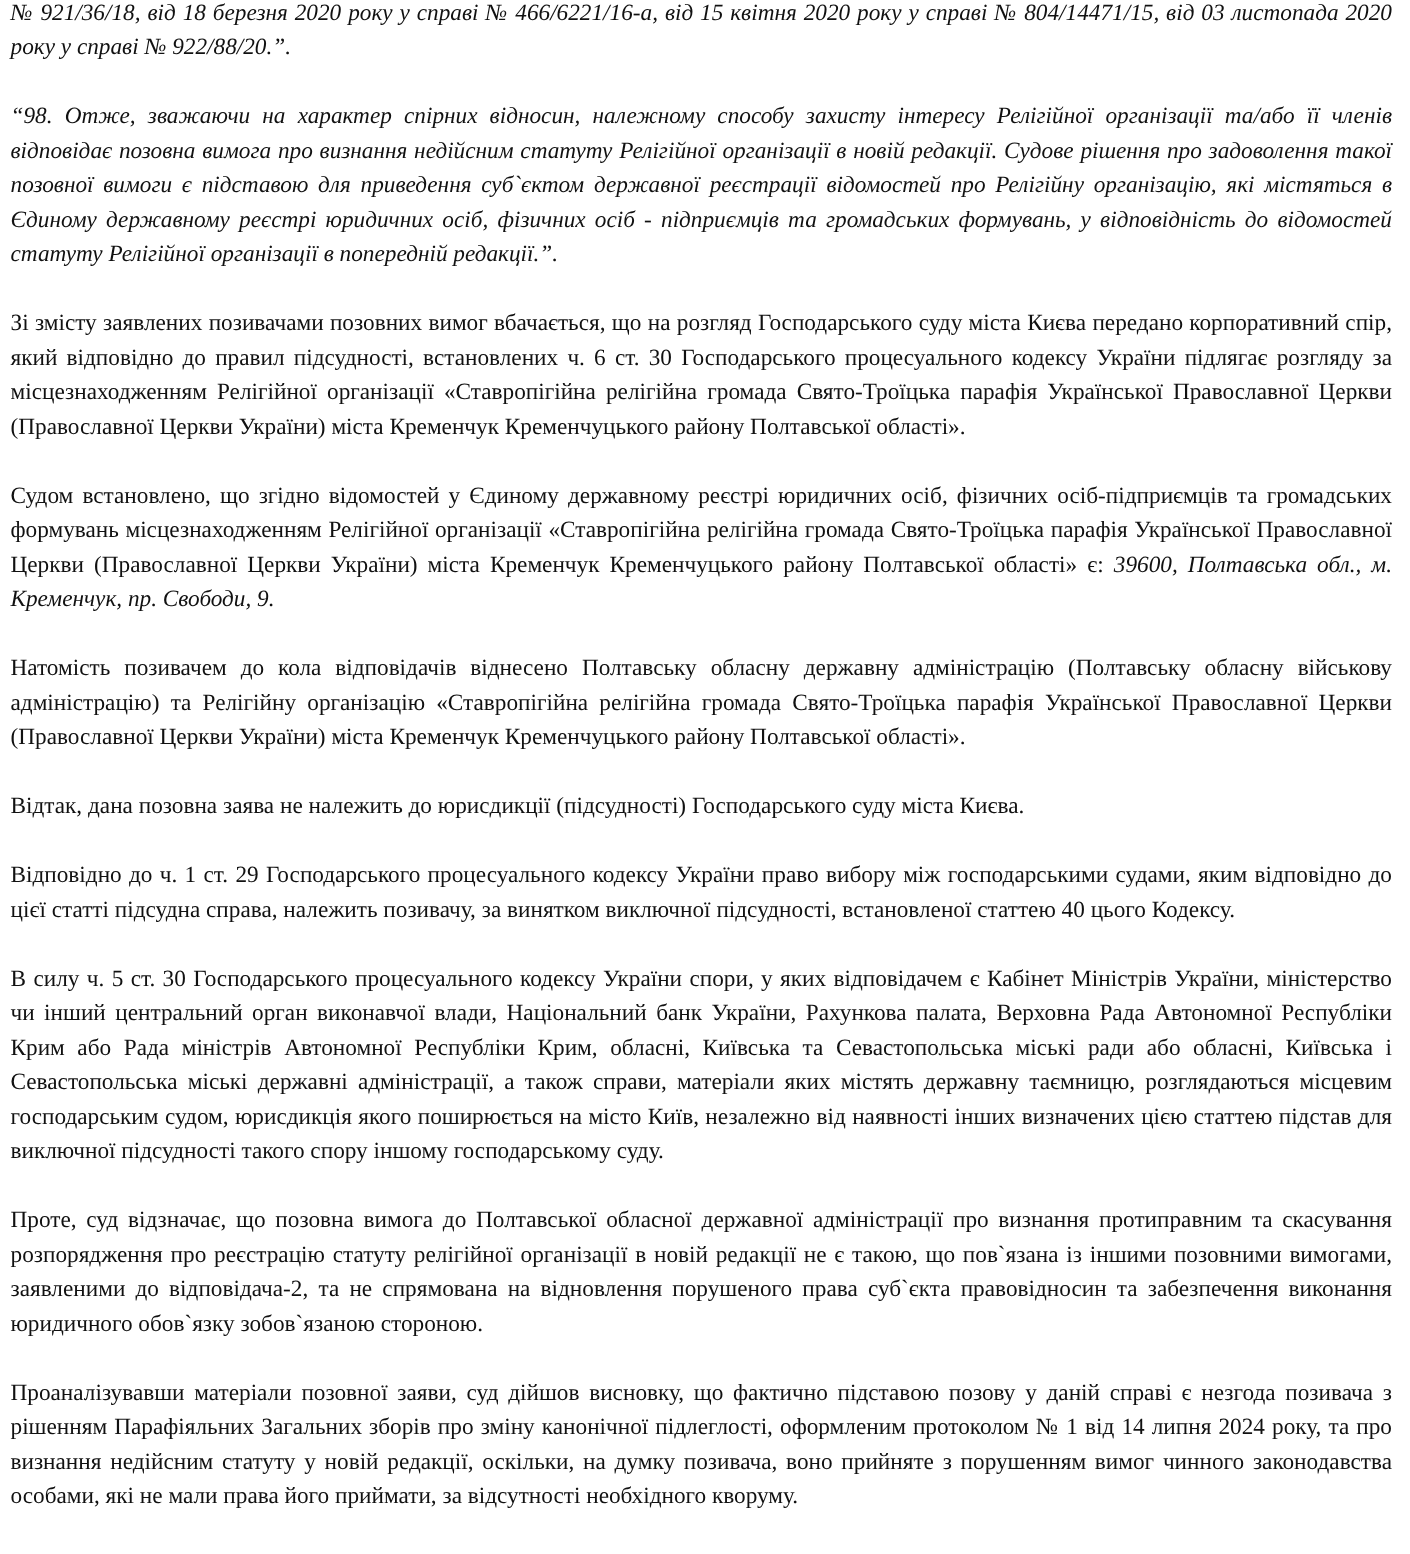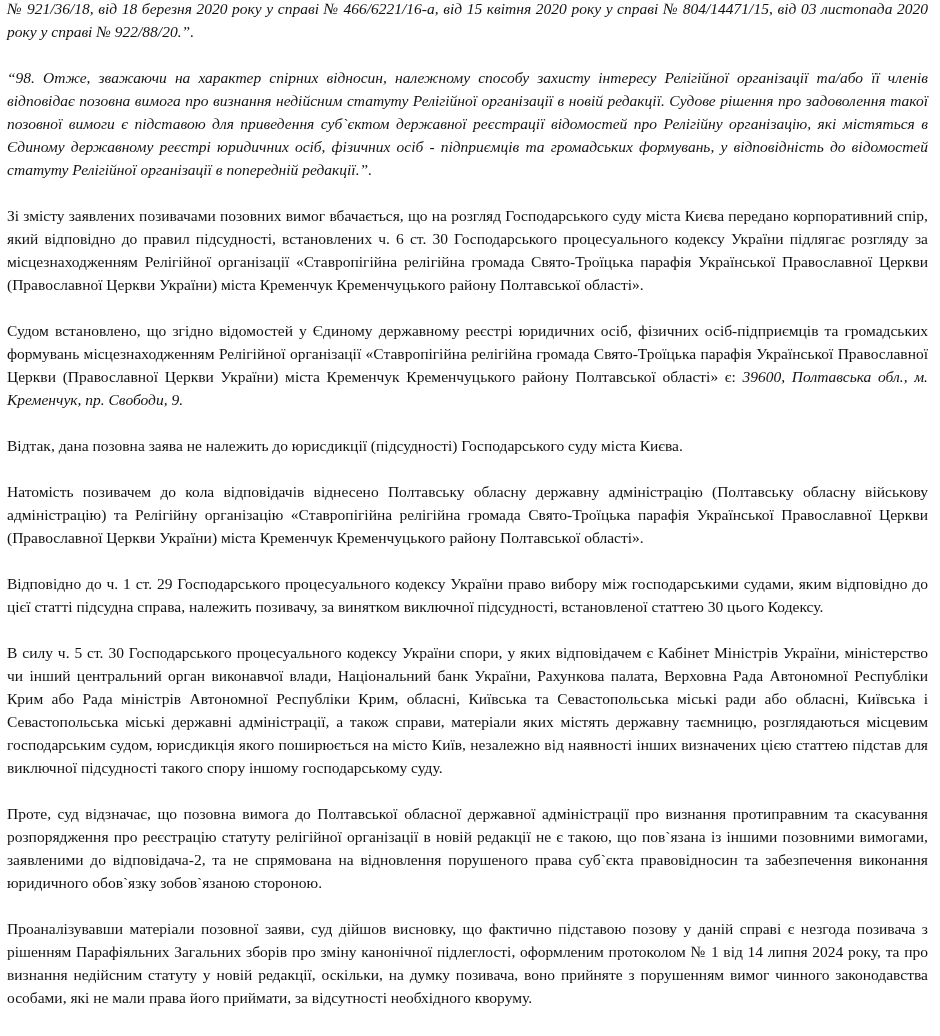--- a/index.html
+++ b/index.html
@@ -34,20 +34,20 @@
   }
 </style>
 </head>
 <body>
 
 <div class="doc">
   <p class="p italic">№ 921/36/18, від 18 березня 2020 року у справі № 466/6221/16-а, від 15 квітня 2020 року у справі № 804/14471/15, від 03 листопада 2020 року у справі № 922/88/20.”.</p>
   <p class="p italic">“98. Отже, зважаючи на характер спірних відносин, належному способу захисту інтересу Релігійної організації та/або її членів відповідає позовна вимога про визнання недійсним статуту Релігійної організації в новій редакції. Судове рішення про задоволення такої позовної вимоги є підставою для приведення суб`єктом державної реєстрації відомостей про Релігійну організацію, які містяться в Єдиному державному реєстрі юридичних осіб, фізичних осіб - підприємців та громадських формувань, у відповідність до відомостей статуту Релігійної організації в попередній редакції.”.</p>
   <p class="p">Зі змісту заявлених позивачами позовних вимог вбачається, що на розгляд Господарського суду міста Києва передано корпоративний спір, який відповідно до правил підсудності, встановлених ч. 6 ст. 30 Господарського процесуального кодексу України підлягає розгляду за місцезнаходженням Релігійної організації «Ставропігійна релігійна громада Свято-Троїцька парафія Української Православної Церкви (Православної Церкви України) міста Кременчук Кременчуцького району Полтавської області».</p>
   <p class="p"><span>Судом встановлено, що згідно відомостей у Єдиному державному реєстрі юридичних осіб, фізичних осіб-підприємців та громадських формувань місцезнаходженням Релігійної організації «Ставропігійна релігійна громада Свято-Троїцька парафія Української Православної Церкви (Православної Церкви України) міста Кременчук Кременчуцького району Полтавської області» є: </span><span class="it">39600, Полтавська обл., м. Кременчук, пр. Свободи, 9.</span></p>
+  <p class="p">Натомість позивачем до кола відповідачів віднесено Полтавську обласну державну адміністрацію (Полтавську обласну військову адміністрацію) та Релігійну організацію «Ставропігійна релігійна громада Свято-Троїцька парафія Української Православної Церкви (Православної Церкви України) міста Кременчук Кременчуцького району Полтавської області».</p>
   <p class="p">Відтак, дана позовна заява не належить до юрисдикції (підсудності) Господарського суду міста Києва.</p>
-  <p class="p">Натомість позивачем до кола відповідачів віднесено Полтавську обласну державну адміністрацію (Полтавську обласну військову адміністрацію) та Релігійну організацію «Ставропігійна релігійна громада Свято-Троїцька парафія Української Православної Церкви (Православної Церкви України) міста Кременчук Кременчуцького району Полтавської області».</p>
-  <p class="p">Відповідно до ч. 1 ст. 29 Господарського процесуального кодексу України право вибору між господарськими судами, яким відповідно до цієї статті підсудна справа, належить позивачу, за винятком виключної підсудності, встановленої статтею 30 цього Кодексу.</p>
+  <p class="p">Відповідно до ч. 1 ст. 29 Господарського процесуального кодексу України право вибору між господарськими судами, яким відповідно до цієї статті підсудна справа, належить позивачу, за винятком виключної підсудності, встановленої статтею 40 цього Кодексу.</p>
   <p class="p">В силу ч. 5 ст. 30 Господарського процесуального кодексу України спори, у яких відповідачем є Кабінет Міністрів України, міністерство чи інший центральний орган виконавчої влади, Національний банк України, Рахункова палата, Верховна Рада Автономної Республіки Крим або Рада міністрів Автономної Республіки Крим, обласні, Київська та Севастопольська міські ради або обласні, Київська і Севастопольська міські державні адміністрації, а також справи, матеріали яких містять державну таємницю, розглядаються місцевим господарським судом, юрисдикція якого поширюється на місто Київ, незалежно від наявності інших визначених цією статтею підстав для виключної підсудності такого спору іншому господарському суду.</p>
   <p class="p">Проте, суд відзначає, що позовна вимога до Полтавської обласної державної адміністрації про визнання протиправним та скасування розпорядження про реєстрацію статуту релігійної організації в новій редакції не є такою, що пов`язана із іншими позовними вимогами, заявленими до відповідача-2, та не спрямована на відновлення порушеного права суб`єкта правовідносин та забезпечення виконання юридичного обов`язку зобов`язаною стороною.</p>
   <p class="p">Проаналізувавши матеріали позовної заяви, суд дійшов висновку, що фактично підставою позову у даній справі є незгода позивача з рішенням Парафіяльних Загальних зборів про зміну канонічної підлеглості, оформленим протоколом № 1 від 14 липня 2024 року, та про визнання недійсним статуту у новій редакції, оскільки, на думку позивача, воно прийняте з порушенням вимог чинного законодавства особами, які не мали права його приймати, за відсутності необхідного кворуму.</p>
 
 </div>
 
 </body></html>

